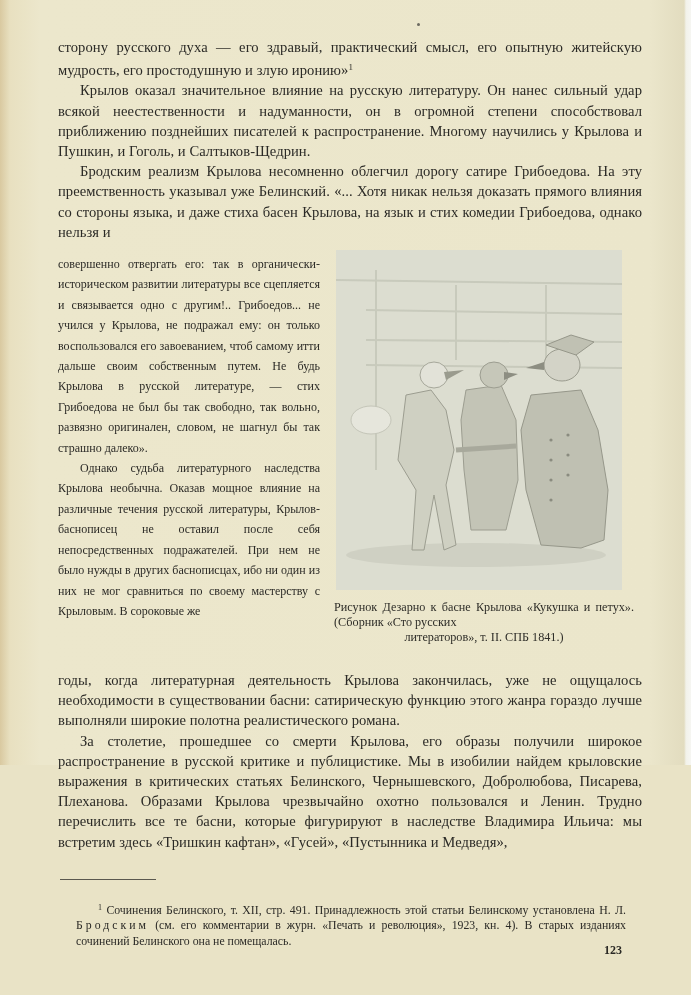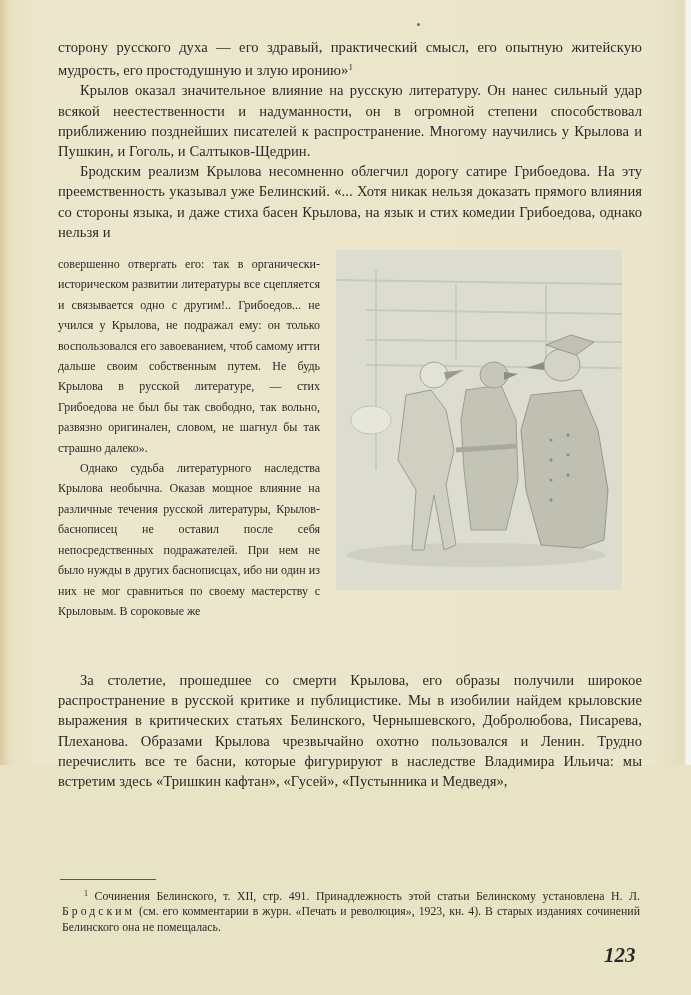--- a/index.html
+++ b/index.html
@@ -27,24 +27,24 @@
     background: linear-gradient(180deg, #dedfd2 0%, #d7d9cc 50%, #d4d5c8 100%);
     overflow: hidden;
   }
   .figure svg { display: block; }
   .caption {
     position: absolute; left: 334px; top: 600px; width: 300px; font-size: 12.2px; line-height: 15px; text-align: justify; color: #2e2d28;
   }
   .caption span.last { display: block; text-align: center; }
   .rule { position: absolute; left: 60px; top: 879px; width: 96px; height: 1px; background: #5a584f; }
   .footnote { position: absolute; left: 60px; top: 884px; width: 582px; font-size: 11.8px; line-height: 15.4px; text-align: justify; }
-  .footnote p { margin: 2px; text-indent: 22px; }
+  .footnote p { margin: 16px; text-indent: 22px; }
   .footnote sup { font-size: 8px; vertical-align: 4px; }
   .text sup { font-size: 9px; vertical-align: 5px; }
-  .pagenum { position: absolute; left: 604px; top: 943px; font-size: 21px; font-style: italic; font-weight: bold; color: #2a2924; }
+  .pagenum { position: absolute; left: 604px; top: 943px; font-size: 12px; font-weight: bold; color: #2a2924; }
   .spaced { letter-spacing: 3px; }
 </style>
 </head>
 <body>
 
 <div class="page">
   <div class="topdot"></div>
 
   <div class="text block1">
     <p><span>сторону русского духа — его здравый, практический смысл, его опытную житейскую мудрость, его простодушную и злую иронию»</span><sup>1</sup></p>
@@ -90,22 +90,27 @@
           <circle cx="215" cy="230" r="1.6"></circle>
           <circle cx="215" cy="250" r="1.6"></circle>
         <circle cx="232" cy="185" r="1.6"></circle>
           <circle cx="232" cy="205" r="1.6"></circle>
           <circle cx="232" cy="225" r="1.6"></circle>
       </g>
       <path d="M 120 200 L 180 196" stroke="#a8a99c" stroke-width="5"></path>
     </svg>
   </div>
 
+  <div class="caption">
+    <span>Рисунок Дезарно к басне Крылова «Кукушка и петух». (Сборник «Сто русских</span>
+    <span class="last">литераторов», т. II. СПБ 1841.)</span>
+  </div>
 
   <div class="text block2">
+    <p>годы, когда литературная деятельность Крылова закончилась, уже не ощущалось необходимости в существовании басни: сатирическую функцию этого жанра гораздо лучше выполняли широкие полотна реалистического романа.</p>
     <p class="ind">За столетие, прошедшее со смерти Крылова, его образы получили широкое распространение в русской критике и публицистике. Мы в изобилии найдем крыловские выражения в критических статьях Белинского, Чернышевского, Добролюбова, Писарева, Плеханова. Образами Крылова чрезвычайно охотно пользовался и Ленин. Трудно перечислить все те басни, которые фигурируют в наследстве Владимира Ильича: мы встретим здесь «Тришкин кафтан», «Гусей», «Пустынника и Медведя»,</p>
   </div>
 
   <div class="rule"></div>
 
   <div class="footnote">
     <p><sup>1</sup> <span>Сочинения Белинского, т. XII, стр. 491. Принадлежность этой статьи Белинскому установлена Н. Л.</span> <span class="spaced">Бродским</span> <span>(см. его комментарии в журн. «Печать и революция», 1923, кн. 4). В старых изданиях сочинений Белинского она не помещалась.</span></p>
   </div>
 
   <div class="pagenum">123</div>

